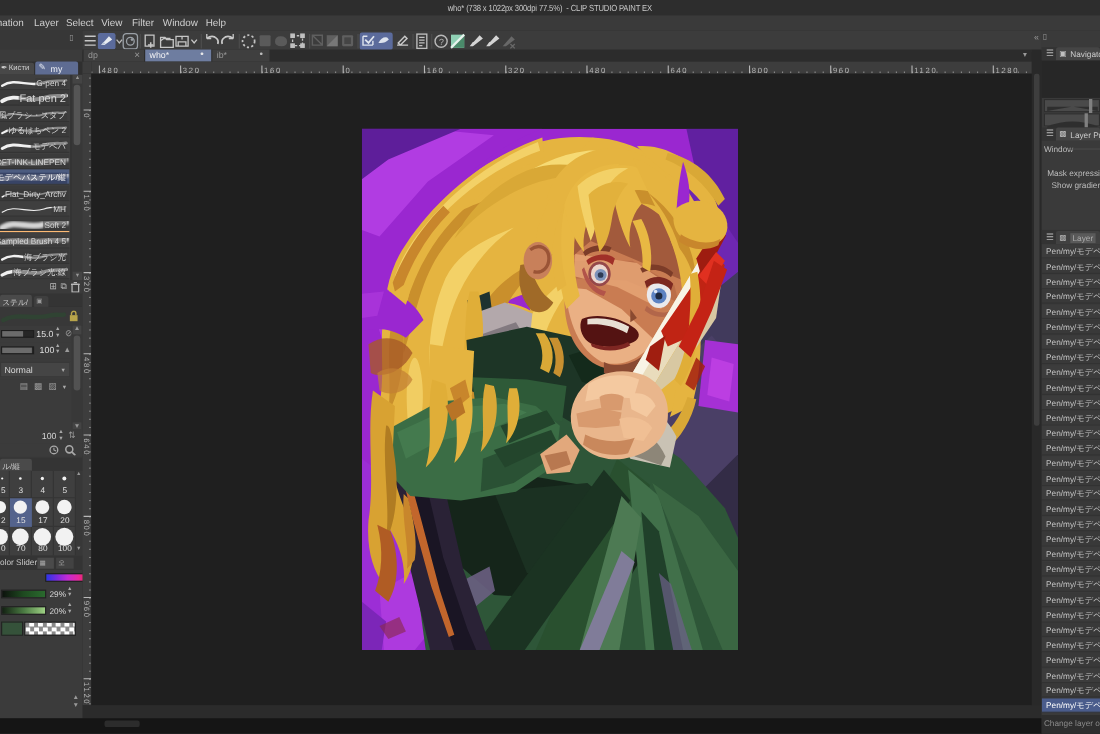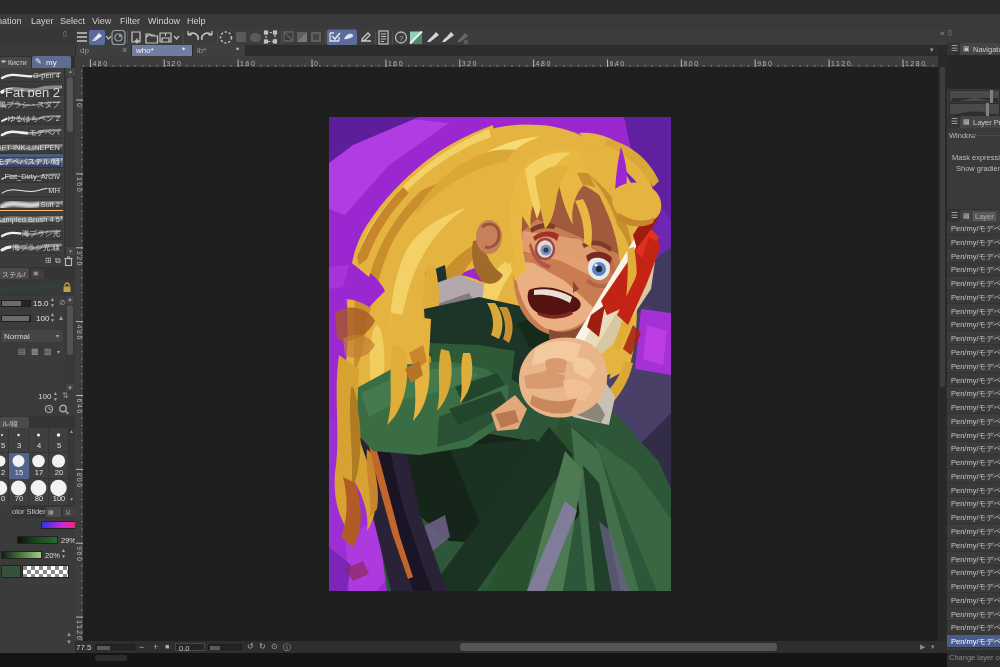--- a/index.html
+++ b/index.html
@@ -6,20 +6,23 @@
 html,body { width:1000px; height:667px; overflow:hidden; background:#2b2b2b;
   font-family:"Liberation Sans", sans-serif; }
 .abs { position:absolute; }
 #page { position:relative; width:1000px; height:667px; }
 .t9 { font-size:9px; color:#d0d0d0; }
 </style>
 </head>
 <body>
 <div id="page">
 
+<div class="abs" style="left:0;top:0;width:1000px;height:14px;background:#2d2d2d;">
+  <span class="abs" style="left:407px;top:3px;font-size:8px;color:#c9c9c9;letter-spacing:-0.15px;transform:scaleX(0.87);transform-origin:0 0;display:inline-block;white-space:nowrap;">who* (738 x 1022px 300dpi 77.5%)&nbsp; - CLIP STUDIO PAINT EX</span>
+</div>
 
 <div class="abs" style="left:0;top:14px;width:1000px;height:14px;background:#3a3a3a;">
   <span class="abs t9" style="left:-3px;top:2px;">nation</span>
   <span class="abs t9" style="left:31px;top:2px;">Layer</span>
   <span class="abs t9" style="left:60px;top:2px;">Select</span>
   <span class="abs t9" style="left:92px;top:2px;">View</span>
   <span class="abs t9" style="left:120px;top:2px;">Filter</span>
   <span class="abs t9" style="left:148px;top:2px;">Window</span>
   <span class="abs t9" style="left:187px;top:2px;">Help</span>
 </div>
@@ -132,21 +135,21 @@
     </div>
         <div class="abs" style="left:0;top:14.3px;width:63px;height:14px;background:#3b3b3b;border-bottom:1px solid #333;">
       <svg width="63" height="14" style="position:absolute;left:0;top:0;">
             <defs>
               <filter id="blurb">
                 <feGaussianBlur stdDeviation="1.1"></feGaussianBlur>
               </filter>
             </defs>
       <path d="M2,10 C14,2 26,12 40,7 C48,4 56,6 60,5" stroke="#f0f0f0" stroke-width="3.5" fill="none" stroke-linecap="round"></path>
           </svg>
-      <span class="abs" style="right:2px;top:3px;font-size:13px;color:#d8d8d8;background:rgba(56,56,56,0.55);padding:0 1px;white-space:nowrap;">Fat pen 2</span>
+      <span class="abs" style="right:2px;top:3px;font-size:10px;color:#d8d8d8;background:rgba(56,56,56,0.55);padding:0 1px;white-space:nowrap;">Fat pen 2</span>
     </div>
         <div class="abs" style="left:0;top:28.7px;width:63px;height:14px;background:#3f3f3f;border-bottom:1px solid #333;">
       <svg width="63" height="14" style="position:absolute;left:0;top:0;">
             <defs>
               <filter id="blurb">
                 <feGaussianBlur stdDeviation="1.1"></feGaussianBlur>
               </filter>
             </defs>
       <path d="M2,10 C14,2 26,12 40,7 C48,4 56,6 60,5" stroke="#f0f0f0" stroke-width="1.6" fill="none" stroke-linecap="round"></path>
           </svg>
@@ -400,36 +403,36 @@
             <text x="59" y="73">100</text>
             <text x="3" y="73">0</text>
       </g>
     </svg>
     <div class="abs" style="left:69px;top:0;width:6px;height:77px;background:#383838;">
       <span class="abs" style="left:0px;top:0px;font-size:5px;color:#999;">▲</span>
       <span class="abs" style="left:0px;top:68px;font-size:5px;color:#999;">▼</span>
     </div>
   </div>
 
-  <div class="abs" style="left:0;top:477px;width:75px;height:13px;background:#343434;margin-left:12px;">
+  <div class="abs" style="left:0;top:477px;width:75px;height:13px;background:#343434;">
     <span class="abs" style="left:0px;top:2px;font-size:7.5px;color:#c8c8c8;">olor Slider</span>
     <div class="abs" style="left:34px;top:2px;width:15px;height:10px;background:#4a4a4a;">
           <span style="position:absolute;left:2px;top:1px;font-size:6px;color:#aaa;">▦</span>
         </div>
     <div class="abs" style="left:51px;top:2px;width:16px;height:10px;background:#424242;">
           <span style="position:absolute;left:2px;top:1px;font-size:6px;color:#aaa;">오</span>
         </div>
   </div>
 
   <div class="abs" style="left:0;top:490px;width:75px;height:15px;margin-left:40px;">
     <div class="abs" style="left:1px;top:3px;width:41px;height:8px;background:linear-gradient(90deg,#2a35e8,#7a2ae0,#c42ad4,#e828a0,#e82834);border:1px solid #222;"></div>
     <span class="abs" style="left:45px;top:3px;font-size:7.5px;color:#dcdcdc;">120</span>
     <span class="abs" style="left:61px;top:-1px;font-size:5px;color:#aaa;">▲<br>▼</span>
   </div>
-  <div class="abs" style="left:16px;top:505px;width:75px;height:15px;">
+  <div class="abs" style="left:0;top:505px;width:75px;height:15px;">
     <div class="abs" style="left:1px;top:3px;width:41px;height:8px;background:linear-gradient(90deg,#0d120d,#1e4a20,#2a6a2e);border:1px solid #222;"></div>
     <span class="abs" style="left:45px;top:3px;font-size:7.5px;color:#dcdcdc;">29%</span>
     <span class="abs" style="left:61px;top:-1px;font-size:5px;color:#aaa;">▲<br>▼</span>
   </div>
   <div class="abs" style="left:0;top:520px;width:75px;height:15px;">
     <div class="abs" style="left:1px;top:3px;width:41px;height:8px;background:linear-gradient(90deg,#122012,#4a7a42,#9ed184);border:1px solid #222;"></div>
     <span class="abs" style="left:45px;top:3px;font-size:7.5px;color:#dcdcdc;">20%</span>
     <span class="abs" style="left:61px;top:-1px;font-size:5px;color:#aaa;">▲<br>▼</span>
   </div>
 
@@ -885,43 +888,20 @@
     <path d="M186,278 L198,292 L189,312 L168,314 L162,296 Z" fill="#e2a87c"></path>
     <path d="M166,297 L186,293 L190,305 L172,311 Z" fill="#b87850"></path>
   </svg>
   </div>
 </div>
 
 <div class="abs" style="left:938px;top:45px;width:9px;height:596px;background:#292929;">
   <div class="abs" style="left:2px;top:22px;width:5px;height:320px;background:#3e3e3e;border-radius:2px;"></div>
 </div>
 
-<div class="abs" style="left:75px;top:641px;width:872px;height:12px;background:#2e2e2e;">
-  <span class="abs" style="left:1px;top:2px;font-size:8px;color:#c8c8c8;">77.5</span>
-  <div class="abs" style="left:20px;top:3px;width:40px;height:6px;background:#242424;border:1px solid #1d1d1d;">
-    <div class="abs" style="left:1px;top:1px;width:13px;height:4px;background:#5a5a5a;"></div>
-  </div>
-  <span class="abs" style="left:64px;top:1px;font-size:9px;color:#b0b0b0;">−</span>
-  <span class="abs" style="left:78px;top:1px;font-size:9px;color:#b0b0b0;">+</span>
-  <span class="abs" style="left:90px;top:2px;font-size:7px;color:#b0b0b0;">■</span>
-  <div class="abs" style="left:100px;top:2px;width:30px;height:8px;background:#242424;border:1px solid #484848;">
-    <span class="abs" style="left:3px;top:0px;font-size:7.5px;color:#c8c8c8;">0.0</span>
-  </div>
-  <div class="abs" style="left:133px;top:3px;width:34px;height:6px;background:#242424;border:1px solid #1d1d1d;">
-    <div class="abs" style="left:1px;top:1px;width:10px;height:4px;background:#5a5a5a;"></div>
-  </div>
-  <span class="abs" style="left:172px;top:1px;font-size:8px;color:#a8a8a8;">↺</span>
-  <span class="abs" style="left:184px;top:1px;font-size:8px;color:#a8a8a8;">↻</span>
-  <span class="abs" style="left:196px;top:1px;font-size:8px;color:#a8a8a8;">⊙</span>
-  <span class="abs" style="left:208px;top:1px;font-size:8px;color:#a8a8a8;">ⓘ</span>
-
-  <div class="abs" style="left:385px;top:2px;width:317px;height:8px;background:#555555;border-radius:3px;"></div>
-  <span class="abs" style="left:845px;top:2px;font-size:7px;color:#888;">▶</span>
-  <span class="abs" style="left:856px;top:2px;font-size:7px;color:#888;">▾</span>
-</div>
 
 <div class="abs" style="left:0;top:653px;width:1000px;height:14px;background:#151515;">
   <div class="abs" style="left:95px;top:2px;width:32px;height:6px;background:#2c2c2c;border-radius:2px;"></div>
 </div>
 
 <div class="abs" style="left:947px;top:28px;width:53px;height:639px;background:#3a3a3a;">
 
   <div class="abs" style="left:0;top:15px;width:53px;height:12px;background:#333;">
     <span class="abs" style="left:4px;top:1px;font-size:8px;color:#b8b8b8;">☰</span>
     <div class="abs" style="left:13px;top:0px;width:40px;height:12px;background:#454545;border-radius:2px 2px 0 0;">

